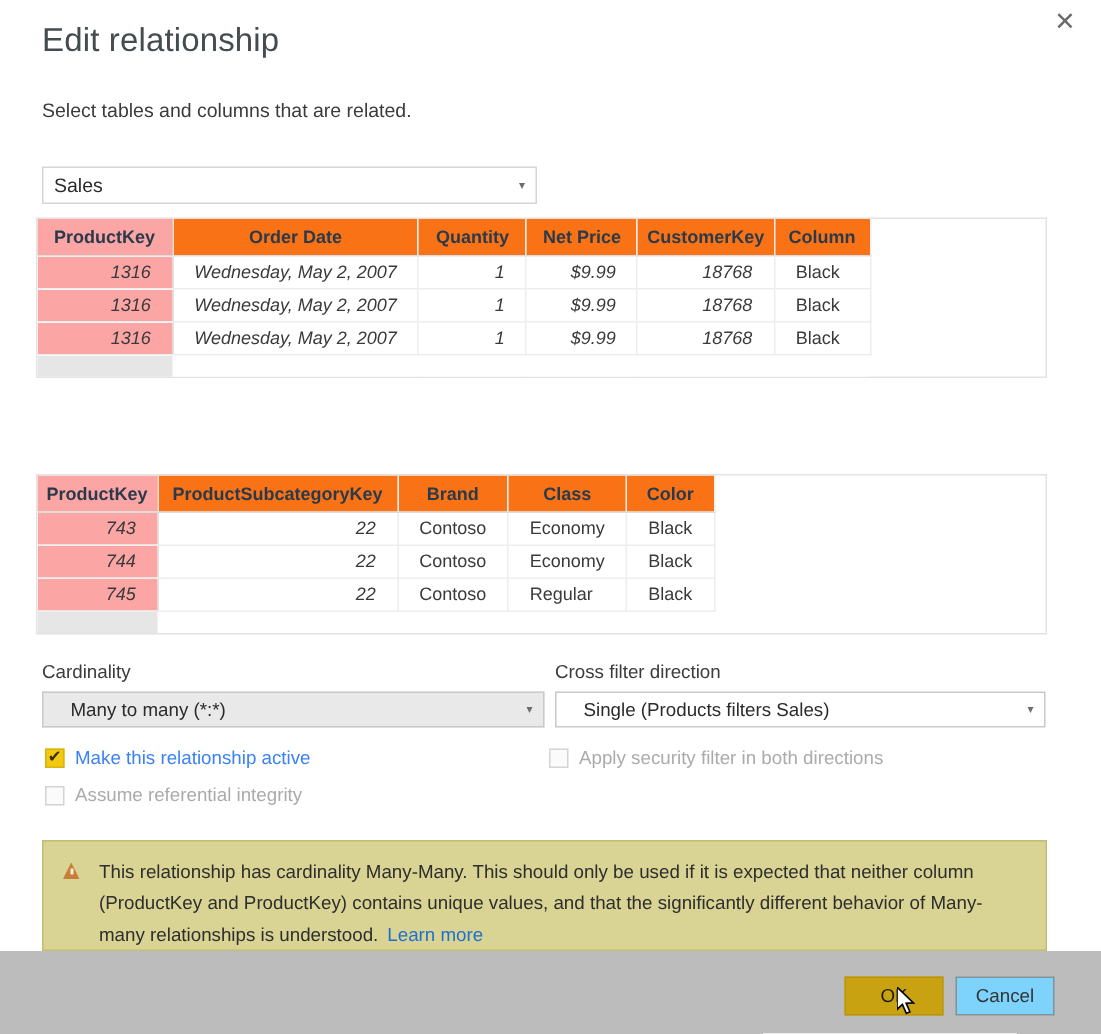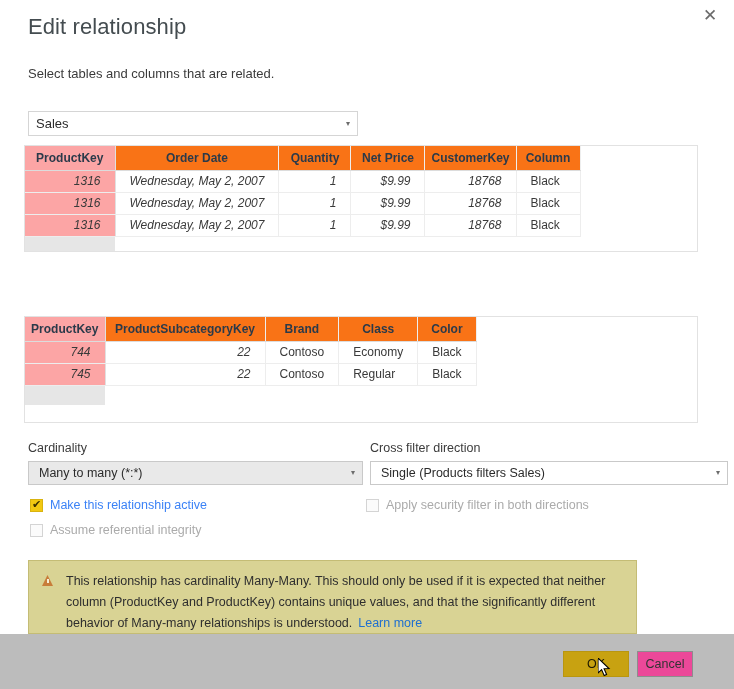--- a/index.html
+++ b/index.html
@@ -162,24 +162,24 @@
     align-items: center;
     font-size: 12.5px;
     color: #2b2b2b;
     cursor: default;
   }
   #combo-cardinality {
     left: 28px; top: 461px; width: 335px;
     background: #e9e9e9;
   }
   #combo-crossfilter {
-    left: 370px; top: 461px; width: 358px;
-    background: #ffffff;
-  }
-  .opt-combo .opt-text { padding-left: 10px; flex: 1; white-space: nowrap; overflow: hidden; }
+    left: 370px; top: 461px; width: 327px;
+    background: #ffffff;
+  }
+  .opt-combo .opt-text { padding-left: 18px; flex: 1; white-space: nowrap; overflow: hidden; }
   .opt-combo .caret {
     width: 18px; text-align: center; font-size: 8px; color: #6d6d6d;
     font-family: "DejaVu Sans", sans-serif; line-height: 1;
   }
 
   
   .chk-row {
     position: absolute;
     display: flex;
     align-items: center;
@@ -214,21 +214,21 @@
   }
   .box.disabled { border-color: #d4d4d4; background: #fbfbfb; }
   .chk-row.enabled .chk-text  { color: #3b82f6; }
   .chk-row.disabled .chk-text { color: #ababab; }
 
   
   #warning {
     position: absolute;
     left: 28px;
     top: 560px;
-    width: 609px;
+    width: 670px;
     height: 74px;
     box-sizing: border-box;
     background: #d9d394;
     border: 1px solid #c4bc75;
     padding: 10px 14px 0 12px;
   }
   #warn-icon {
     position: absolute;
     left: 13px;
     top: 14px;
@@ -275,22 +275,22 @@
     font-size: 12.5px;
     cursor: pointer;
   }
   #btn-ok {
     left: 563px; top: 651px; width: 66px;
     background: #c8a211;
     border: 1px solid #b9960f;
     color: #1f1a00;
   }
   #btn-cancel {
-    left: 637px; top: 651px; width: 56px;
-    background: #ec4899;
+    left: 637px; top: 651px; width: 66px;
+    background: #7dd3fc;
     border: 1px solid #8d8d8d;
     color: #333333;
   }
 
   
   #cursor {
     position: absolute;
     left: 598px;
     top: 658px;
     width: 14px;
@@ -388,20 +388,27 @@
           <tr>
             <th class="selcol">ProductKey</th>
             <th>ProductSubcategoryKey</th>
             <th>Brand</th>
             <th>Class</th>
             <th>Color</th>
           </tr>
         </thead>
         <tbody>
           <tr>
+            <td class="num selcol">743</td>
+            <td class="num">22</td>
+            <td class="txt">Contoso</td>
+            <td class="txt">Economy</td>
+            <td class="txt">Black</td>
+          </tr>
+          <tr>
             <td class="num selcol">744</td>
             <td class="num">22</td>
             <td class="txt">Contoso</td>
             <td class="txt">Economy</td>
             <td class="txt">Black</td>
           </tr>
           <tr>
             <td class="num selcol">745</td>
             <td class="num">22</td>
             <td class="txt">Contoso</td>

